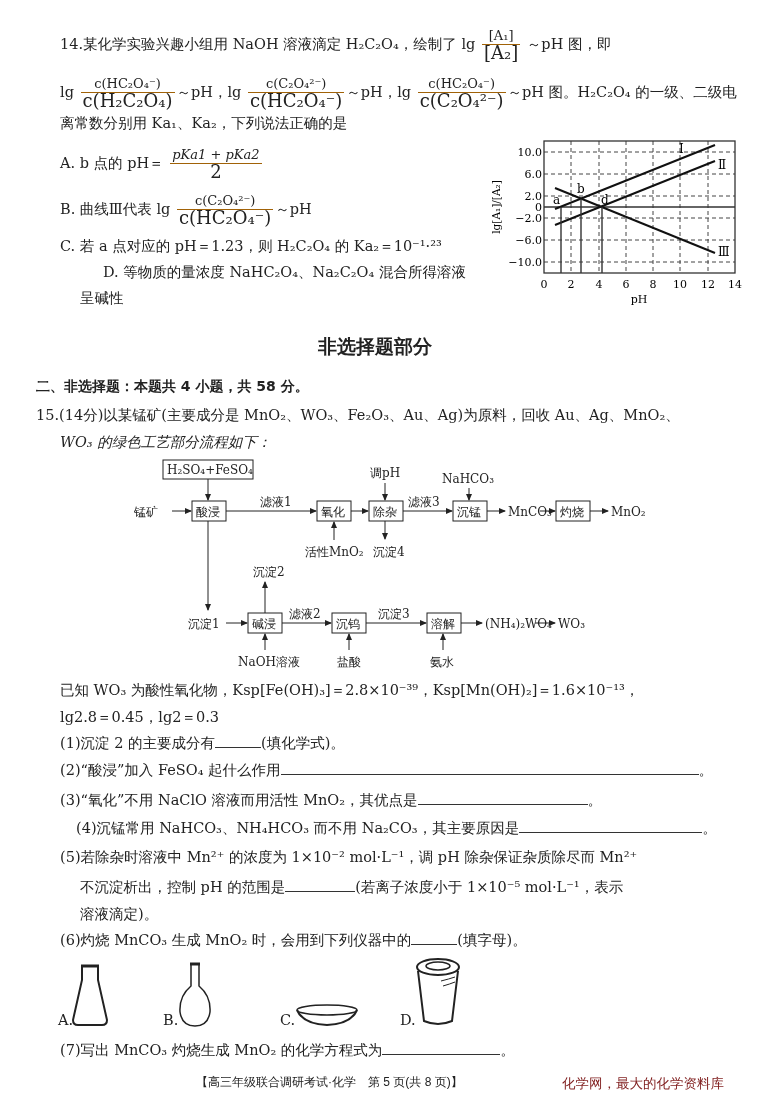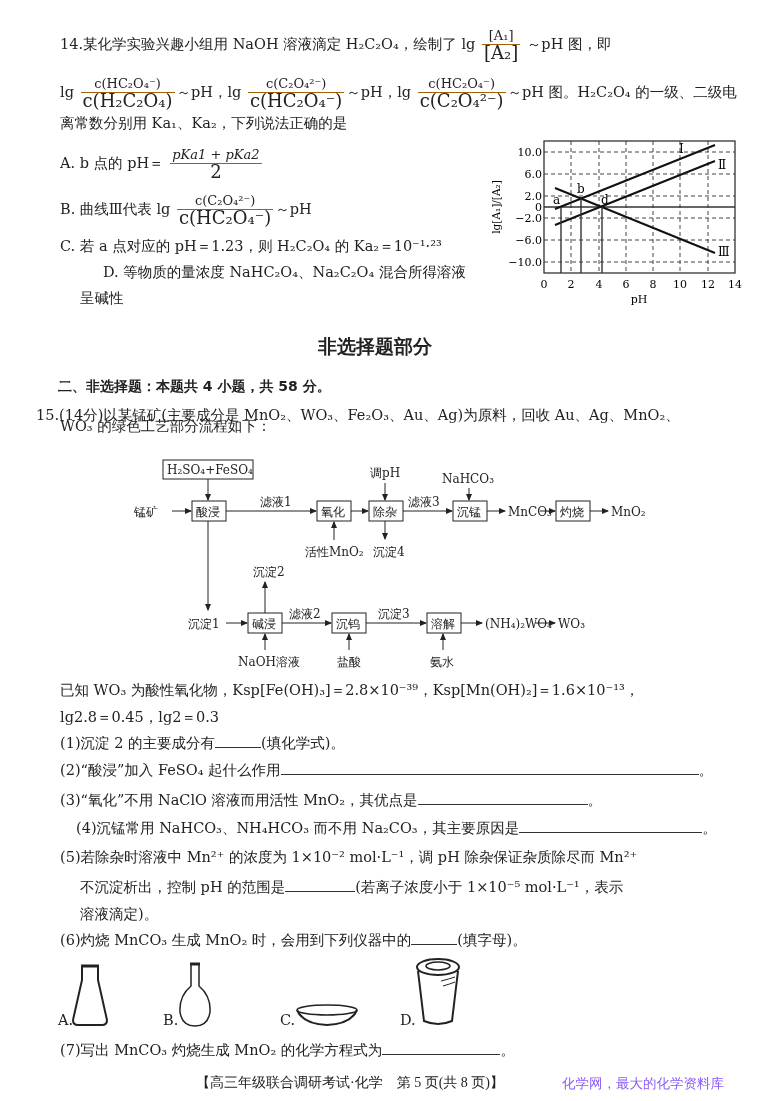--- a/index.html
+++ b/index.html
@@ -6,22 +6,22 @@
   body{width:774px;height:1101px;position:relative;overflow:hidden;
     font-family:"DejaVu Serif","Liberation Serif",serif;color:#222;font-size:14.5px;}
   .abs{position:absolute;white-space:nowrap;}
   .line{line-height:20px;}
   .frac{display:inline-block;vertical-align:middle;text-align:center;margin:0 2px;}
   .frac .num{display:block;border-bottom:1px solid #a16207;padding:0 2px;font-size:13px;line-height:16px;}
   .frac .den{display:block;padding:0 2px;font-size:18px;line-height:16px;}
   .title-sec{font-family:"DejaVu Sans","Liberation Sans",sans-serif;font-weight:bold;font-size:19px;}
   .bold{font-family:"DejaVu Sans","Liberation Sans",sans-serif;font-weight:bold;font-size:14px;}
   .blank{display:inline-block;border-bottom:1px solid #333;height:14px;vertical-align:baseline;}
-  .footer{font-family:Liberation Serif, serif;font-size:14px;}
-  .watermark{font-family:Liberation Mono, monospace;font-size:13.5px;color:#8b5cf6;}
+  .footer{font-family:Liberation Sans, sans-serif;font-size:12px;}
+  .watermark{font-family:Liberation Mono, monospace;font-size:13.5px;color:#7f1d1d;}
   svg text{font-family:"DejaVu Serif","Liberation Serif",serif;}
 </style>
 </head>
 <body>
 
 <div class="abs line" style="left:60px;top:28px;">
   <span>14.某化学实验兴趣小组用 NaOH 溶液滴定 H₂C₂O₄，绘制了 lg</span>
   <span class="frac">
     <span class="num">[A₁]</span>
     <span class="den">[A₂]</span>
@@ -117,24 +117,24 @@
     <text x="163" y="152">8</text>
     <text x="190" y="152">10</text>
     <text x="218" y="152">12</text>
     <text x="245" y="152">14</text>
   </g>
   <text x="149" y="167" font-size="11" text-anchor="middle">pH</text>
   <text x="0" y="0" font-size="10.5" text-anchor="middle" transform="translate(10,71) rotate(-90)">lg[A₁]/[A₂]</text>
 </svg>
 
 <div class="abs title-sec" style="left:318px;top:334px;">非选择题部分</div>
-<div class="abs bold" style="left:36px;top:378px;margin-left:22px;">二、非选择题：本题共 4 小题，共 58 分。</div>
+<div class="abs bold" style="left:36px;top:378px;">二、非选择题：本题共 4 小题，共 58 分。</div>
 
 <div class="abs line" style="left:36px;top:405px;">15.(14分)以某锰矿(主要成分是 MnO₂、WO₃、Fe₂O₃、Au、Ag)为原料，回收 Au、Ag、MnO₂、</div>
-<div class="abs line" style="left:60px;top:416px;">WO₃ 的绿色工艺部分流程如下：</div>
+<div class="abs line" style="left:60px;top:432px;font-style:italic;">WO₃ 的绿色工艺部分流程如下：</div>
 
 <svg class="abs" style="left:130px;top:455px;" width="540" height="215">
   <defs>
     <marker id="ar" markerWidth="7" markerHeight="6" refX="6" refY="3" orient="auto">
       <path d="M0,0 L7,3 L0,6 Z" fill="#222"></path>
     </marker>
   </defs>
   <g stroke="#222" stroke-width="1" fill="none">
     <rect x="33" y="5" width="90" height="19"></rect>
     <rect x="62" y="46" width="34" height="20"></rect>

